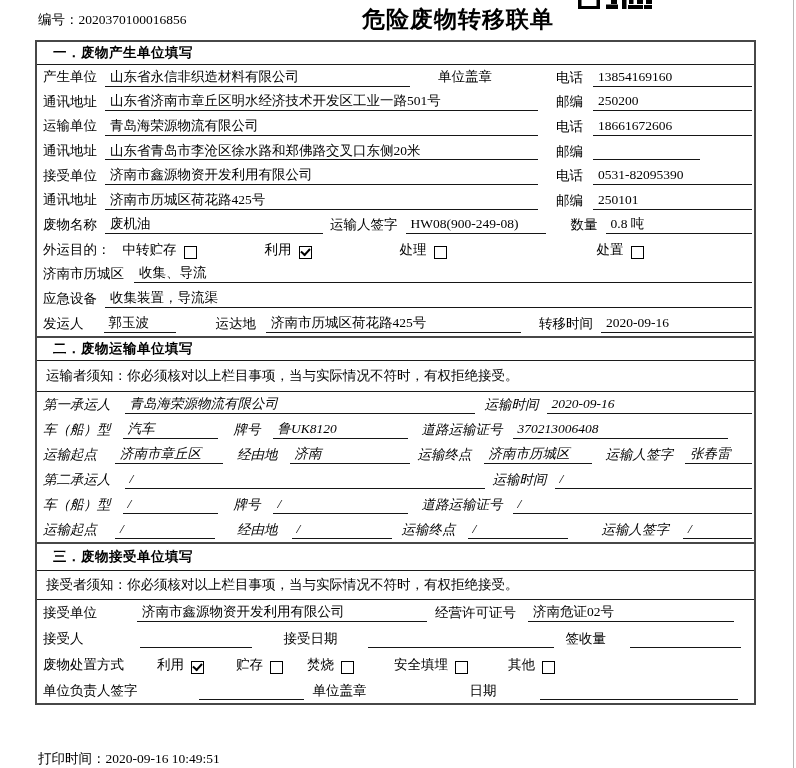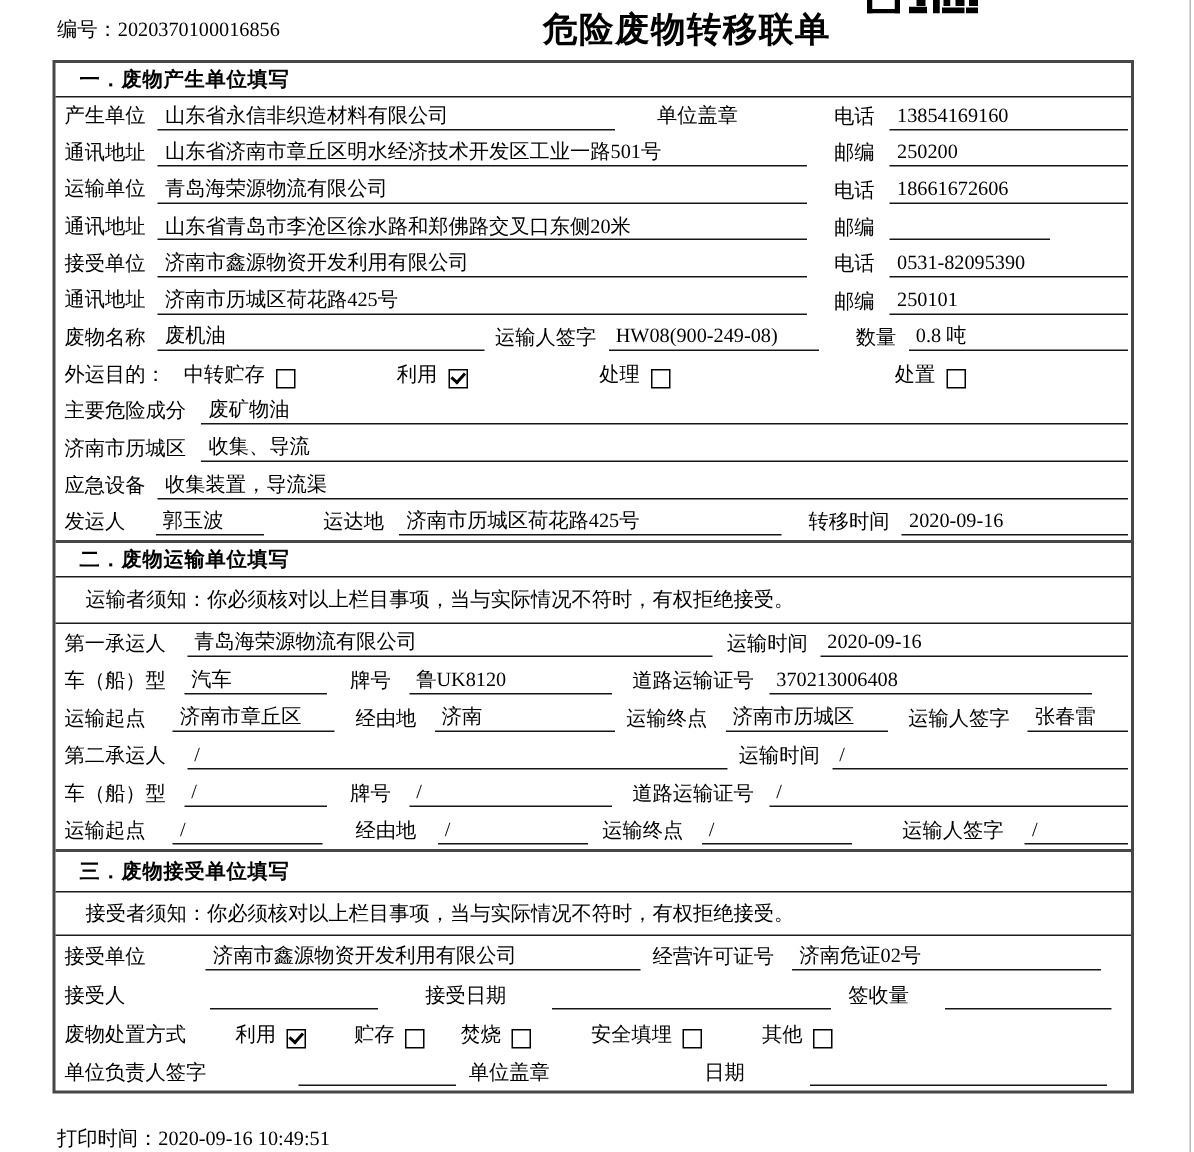--- a/index.html
+++ b/index.html
@@ -18,25 +18,25 @@
 
   .form { position:absolute; left:35px; top:40px; width:717px; border:2px solid #474747; background:#fff; }
   .sec { }
   .sec.bt { border-top:2px solid #474747; }
   .sec-title {
     display:flex; align-items:center; height:22px; padding:0 16px;
     font-family:"Liberation Sans","DejaVu Sans",sans-serif; font-weight:bold; font-size:13.5px;
     border-bottom:1px solid #1c1c1c; letter-spacing:0.5px;
   }
   .sec-title.h26 { height:26px; }
-  .notice { display:flex; align-items:center; height:30px; padding:0 20px; font-size:13.5px; border-bottom:1px solid #1c1c1c; white-space:nowrap; }
+  .notice { display:flex; align-items:center; height:30px; padding:0 9px; font-size:13.5px; border-bottom:1px solid #1c1c1c; white-space:nowrap; }
   .notice.h28 { height:28px; }
 
   .row { display:flex; align-items:flex-end; height:24.6px; padding:0 2px 3px 6px; font-size:13.5px; line-height:1.25; box-sizing:border-box; }
-  .sec2 .row { height:25px; }
+  .sec2 .row { height:25px;font-style:italic; }
   .sec3 .row { height:25.8px; }
   .lbl { white-space:nowrap; flex:0 0 auto; }
   .u { border-bottom:1px solid #161616; padding:0 5px; white-space:nowrap; box-sizing:border-box; flex:0 0 auto; overflow:hidden; }
   .grow { flex:1 1 auto; }
   .lcol { flex:0 0 505px; display:flex; align-items:center; }
   .rcol { flex:1 1 auto; display:flex; align-items:flex-end; margin-left:8px; }
   .rcol .lbl { margin-right:10px; }
 
   .box { width:11px; height:11px; border:1.5px solid #000; display:inline-block; position:relative; margin-left:7px; flex:0 0 auto; background:#fff; }
   .box[data-state="checked"]::before {
@@ -159,24 +159,20 @@
         <span class="lbl" style="margin-left:12px">中转贮存</span>
         <span class="box" data-state="unchecked"></span>
         <span class="lbl" style="margin-left:68px">利用</span>
         <span class="box" data-state="checked"></span>
         <span class="lbl" style="margin-left:88px">处理</span>
         <span class="box" data-state="unchecked"></span>
         <span class="lbl" style="margin-left:150px">处置</span>
         <span class="box" data-state="unchecked"></span>
       </div>
 
-      <div class="row">
-        <span class="lbl" style="margin-right:10px">主要危险成分</span>
-        <span class="u grow">废矿物油</span>
-      </div>
 
       <div class="row">
         <span class="lbl" style="margin-right:10px">济南市历城区</span>
         <span class="u grow">收集、导流</span>
       </div>
 
       <div class="row">
         <span class="lbl" style="margin-right:8px">应急设备</span>
         <span class="u grow">收集装置，导流渠</span>
       </div>

